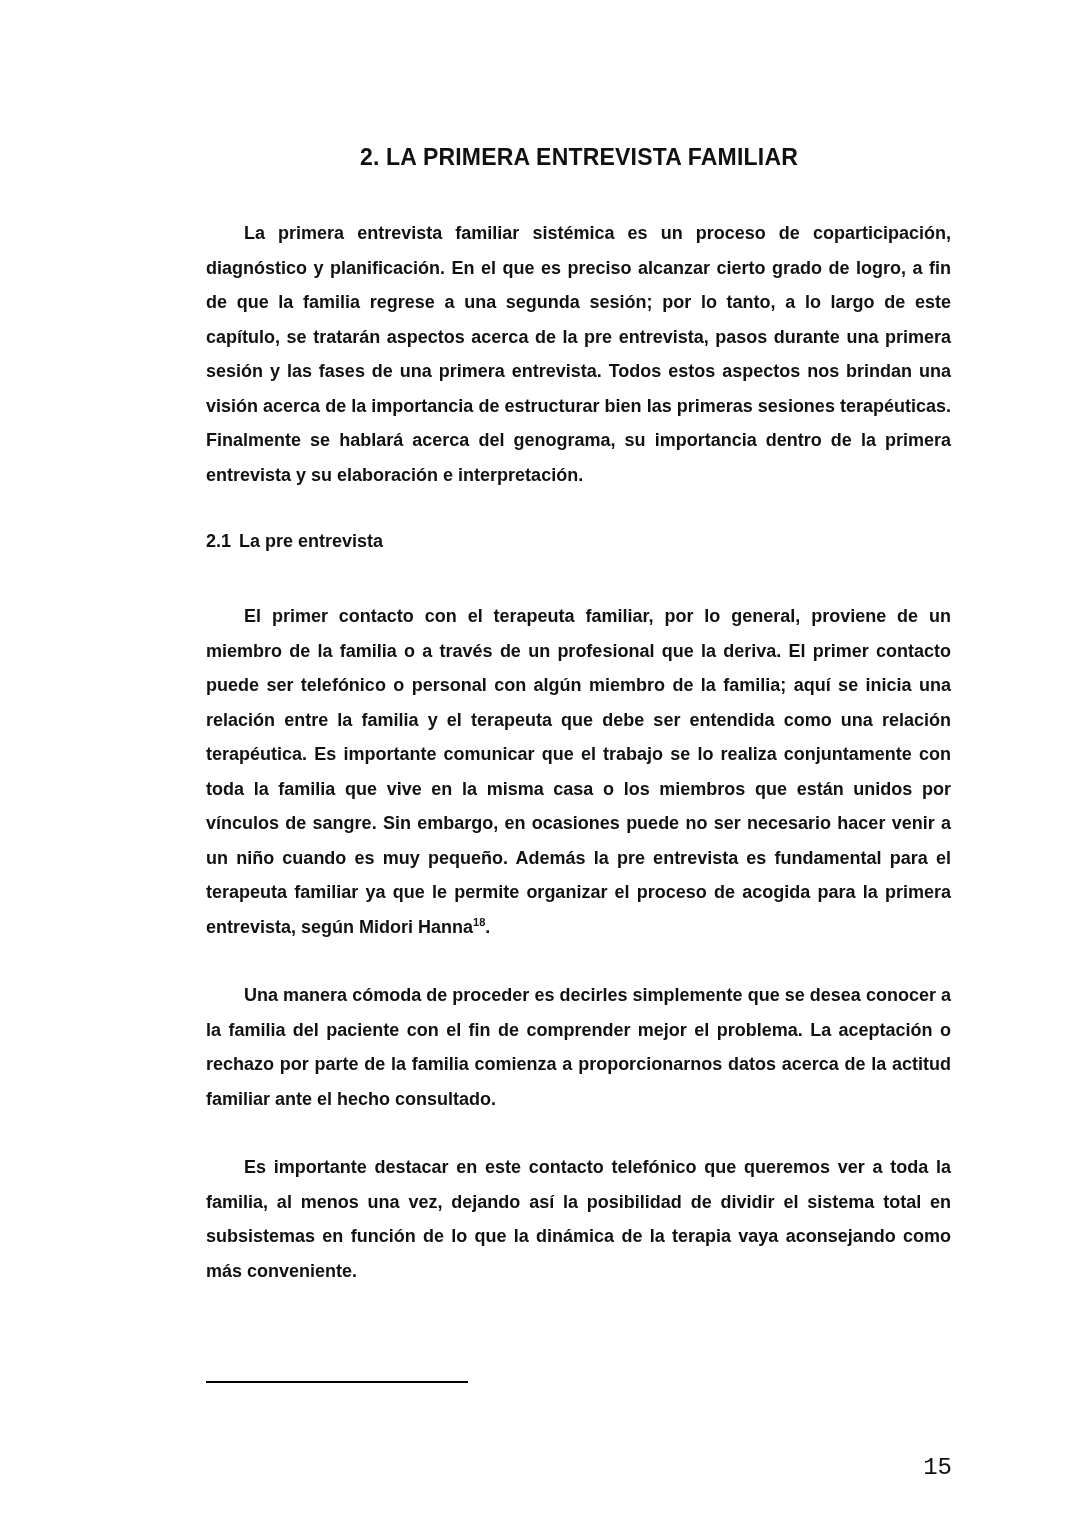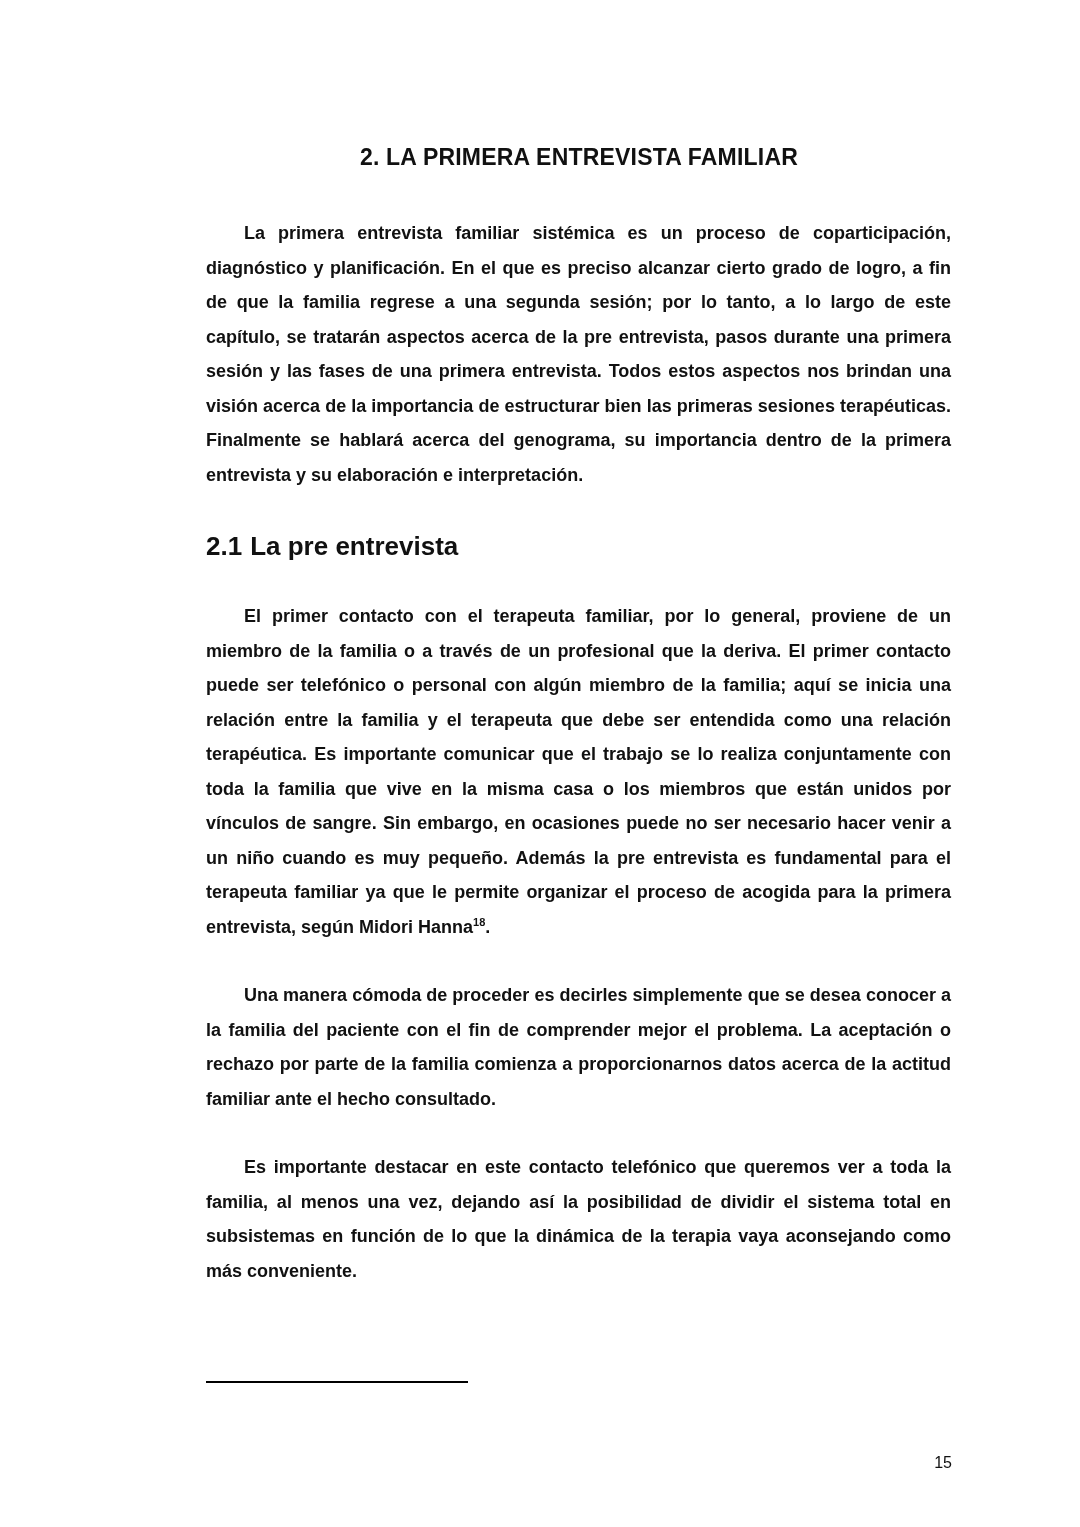--- a/index.html
+++ b/index.html
@@ -10,34 +10,34 @@
       font-family: "Liberation Sans", sans-serif; font-weight: bold; font-size: 23px; letter-spacing: 0.2px;
     }
     .body-text {
       position: absolute; left: 206px; width: 745px;
       font-family: "Liberation Sans", sans-serif; font-size: 18px; line-height: 34.5px;
       text-align: justify; text-align-last: left;
     }
     .body-text p { margin: 0; text-indent: 38px; font-weight: bold; }
     .h2 {
       position: absolute; left: 206px; top: 515px;
-      font-family: "Liberation Sans", sans-serif; font-weight: bold; font-size: 26px;
+      font-family: "Liberation Sans", sans-serif; font-weight: bold; font-size: 18px;
     }
     .h2 .num { margin-right: 8px; }
     sup { font-size: 11px; line-height: 0; vertical-align: 7px; }
     .fn-rule { position: absolute; left: 206px; top: 1365px; width: 262px; height: 1.5px; background: #000; }
     .footnote {
       position: absolute; left: 206px; top: 1377px;
       font-family: "Liberation Serif", serif; font-size: 16px;
     }
     .footnote sup { font-size: 10px; vertical-align: 6px; }
     .footnote b { font-weight: bold; }
     .page-num {
       position: absolute; left: 900px; width: 52px; top: 1438px; text-align: right;
-      font-family: Liberation Sans, sans-serif; font-size: 16px;
+      font-family: Liberation Mono, monospace; font-size: 24px;
     }
   </style>
 </head>
 <body>
 
 <div class="page">
 
   <div class="title">2. LA PRIMERA ENTREVISTA FAMILIAR</div>
 
   <div class="body-text" style="top:200px;">

